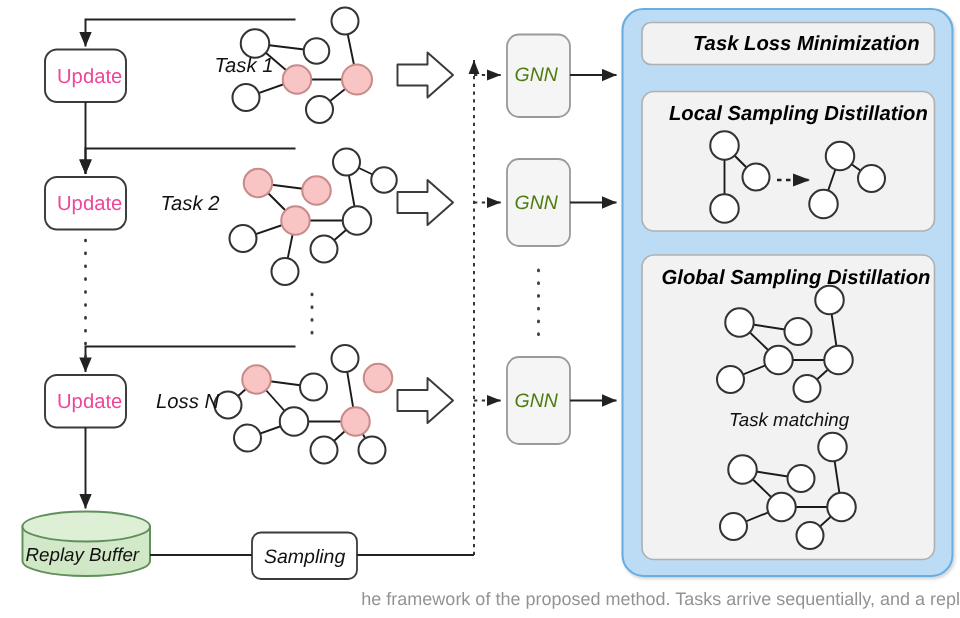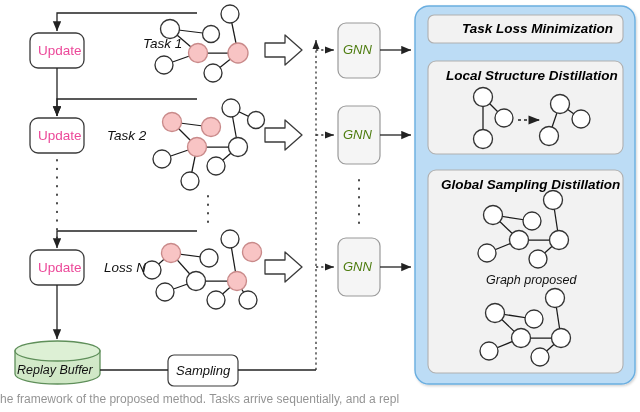--- a/index.html
+++ b/index.html
@@ -66,21 +66,21 @@
     font-style: italic;
     color: #111111;
   }
   .caption {
     position: absolute;
     left: 0;
     top: 392px;
     width: 640px;
     font-size: 12px;
     color: #3a3a3a;
-    text-align: left;
+    text-align: right;
     overflow: hidden;
     white-space: nowrap;
     opacity: 0.55;
   }
 </style>
 </head>
 <body>
 
 <div id="canvas">
 
@@ -327,18 +327,18 @@
   <div class="lbl lbl-task" style="left:104px; top:261px;">Loss N</div>
 
   <div class="lbl lbl-gnn" style="left:343px; top:43px;">GNN</div>
   <div class="lbl lbl-gnn" style="left:343px; top:128px;">GNN</div>
   <div class="lbl lbl-gnn" style="left:343px; top:260px;">GNN</div>
 
   <div class="lbl lbl-replay" style="left:17px; top:364px;">Replay Buffer</div>
   <div class="lbl lbl-sampling" style="left:176px; top:364px;">Sampling</div>
 
   <div class="lbl lbl-panel-title" style="left:462px; top:22px;text-align:center;">Task Loss Minimization</div>
-  <div class="lbl lbl-panel-title" style="left:446px; top:69px;">Local Structure Distillation</div>
+  <div class="lbl lbl-panel-title" style="left:446px; top:69px;">Local Sampling Distillation</div>
   <div class="lbl lbl-panel-title" style="left:441px; top:178px;">Global Sampling Distillation</div>
-  <div class="lbl lbl-graph-matching" style="left:486px; top:274px;">Graph proposed</div>
+  <div class="lbl lbl-graph-matching" style="left:486px; top:274px;">Task matching</div>
 
   <div class="caption">he framework of the proposed method. Tasks arrive sequentially, and a repl</div>
 </div>
 
 </body></html>

